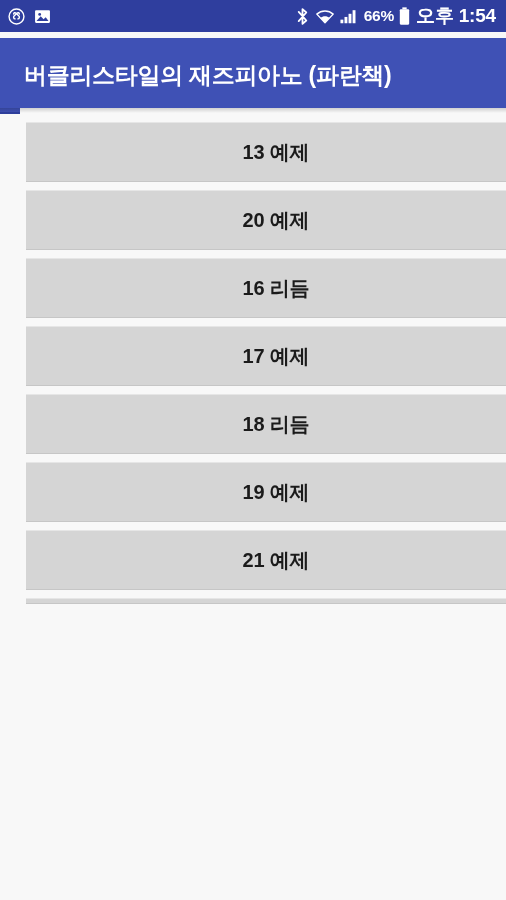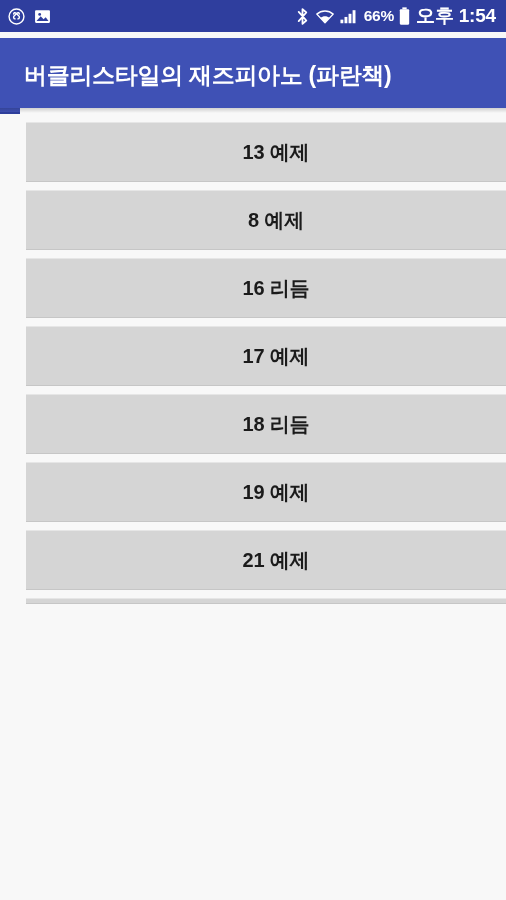--- a/index.html
+++ b/index.html
@@ -197,21 +197,21 @@
   <div class="toolbar">
     <div class="toolbar-title">버클리스타일의 재즈피아노 (파란책)</div>
   </div>
   <div class="toolbar-shadow"></div>
 
   <div class="list-scroll" id="list-scroll">
       <div class="list-item">
         <span class="list-item-label">13 예제</span>
       </div>
       <div class="list-item">
-        <span class="list-item-label">8 예제</span>
+        <span class="list-item-label">20 예제</span>
       </div>
       <div class="list-item">
         <span class="list-item-label">16 리듬</span>
       </div>
       <div class="list-item">
         <span class="list-item-label">17 예제</span>
       </div>
       <div class="list-item">
         <span class="list-item-label">18 리듬</span>
       </div>

